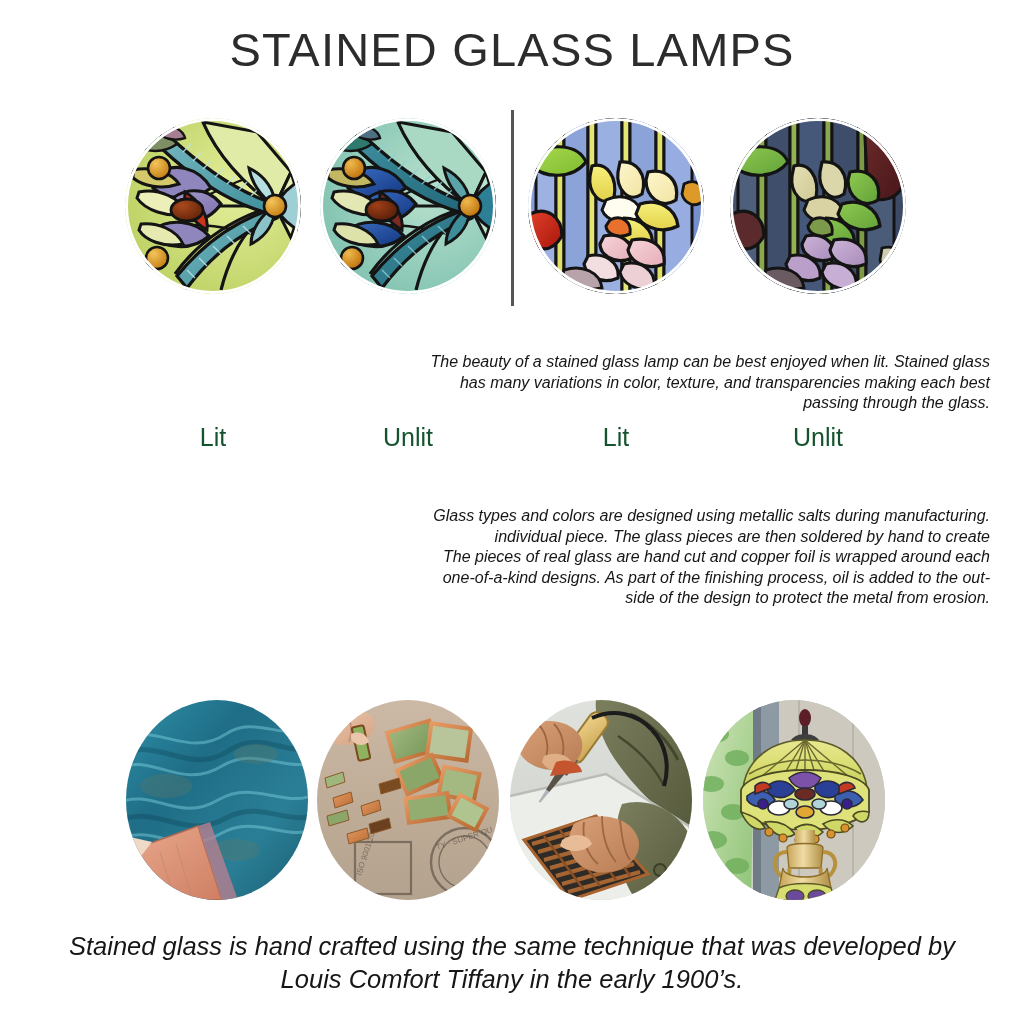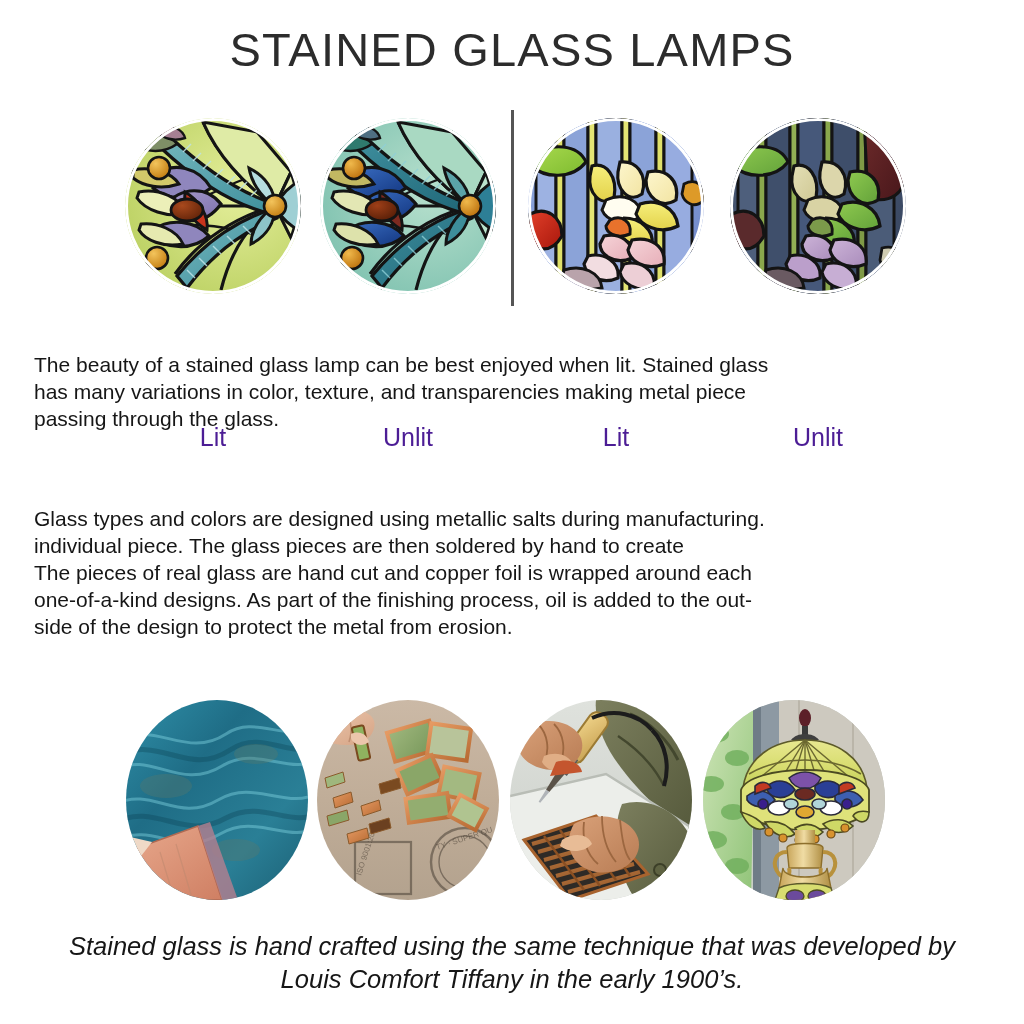--- a/index.html
+++ b/index.html
@@ -17,30 +17,30 @@
   .circ svg{display:block;width:100%;height:100%;}
 
   .c1{left:125px;top:0;width:176px;height:176px;}
   .c2{left:320px;top:0;width:176px;height:176px;}
   .c3{left:528px;top:0;width:176px;height:176px;}
   .c4{left:730px;top:0;width:176px;height:176px;}
 
   .divider{position:absolute;left:511px;top:-8px;width:3px;height:196px;
            background:#555;}
 
-  .caplabel{position:absolute;top:307px;font-size:25px;color:#4c1d95;
+  .caplabel{position:absolute;top:307px;font-size:25px;color:#14532d;
             text-align:center;line-height:1;}
   .l1{left:155px;width:116px;}
   .l2{left:345px;width:126px;}
   .l3{left:558px;width:116px;}
   .l4{left:755px;width:126px;}
 
   
-  .para{position:absolute;text-align:left;color:#161616;
-        font-size:21px;line-height:1.285;}
+  .para{position:absolute;text-align:right;color:#161616;
+        font-size:16px;line-height:1.285;font-style:italic;}
   .p1{left:34px;top:352px;width:956px;}
   .p2{left:34px;top:506px;width:956px;}
   .p1 span,.p2 span,.closing span{display:block;white-space:nowrap;}
 
   
   .process{position:absolute;left:0;top:700px;width:1024px;height:206px;}
   .pc{position:absolute;top:0;width:182px;height:200px;border-radius:50%;
       overflow:hidden;}
   .pc svg{display:block;width:100%;height:100%;}
   .pc1{left:126px;}
@@ -352,21 +352,21 @@
     </div>
 
     <div class="caplabel l1">Lit</div>
     <div class="caplabel l2">Unlit</div>
     <div class="caplabel l3">Lit</div>
     <div class="caplabel l4">Unlit</div>
   </div>
 
   <div class="para p1">
     <span>The beauty of a stained glass lamp can be best enjoyed when lit. Stained glass</span>
-    <span>has many variations in color, texture, and transparencies making metal piece</span>
+    <span>has many variations in color, texture, and transparencies making each best</span>
     <span>passing through the glass.</span>
   </div>
 
   <div class="para p2">
     <span>Glass types and colors are designed using metallic salts during manufacturing.</span>
     <span>individual piece. The glass pieces are then soldered by hand to create</span>
     <span>The pieces of real glass are hand cut and copper foil is wrapped around each</span>
     <span>one-of-a-kind designs. As part of the finishing process, oil is added to the out-</span>
     <span>side of the design to protect the metal from erosion.</span>
   </div>

